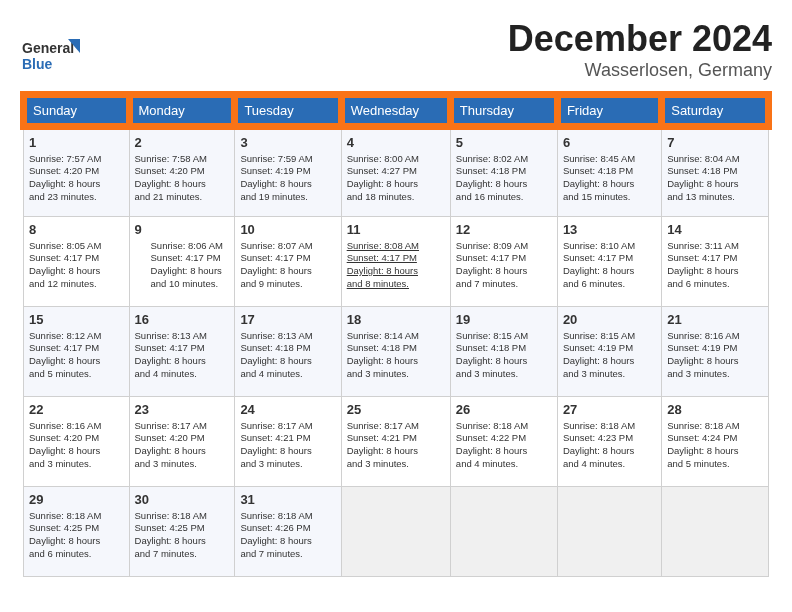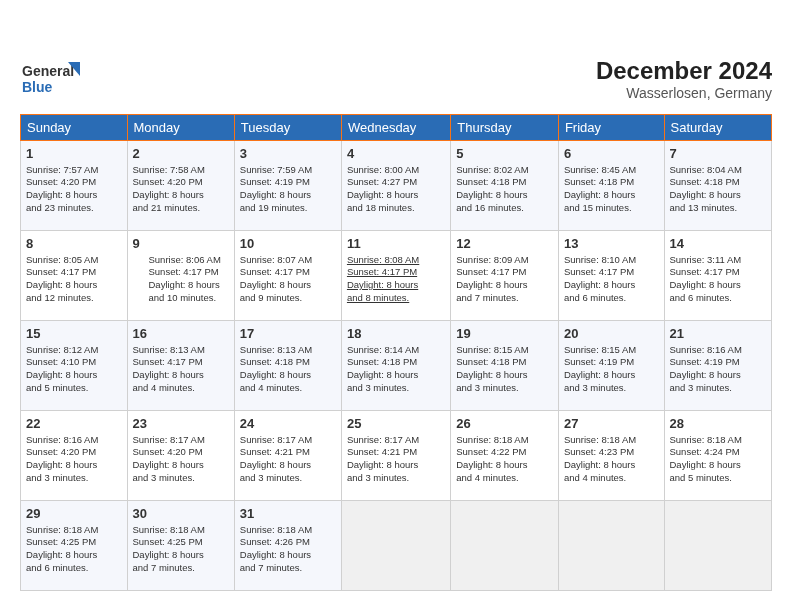--- a/index.html
+++ b/index.html
@@ -12,53 +12,52 @@
     }
     .page {
       width: 792px;
       min-height: 612px;
       background: #fff;
       padding: 18px 20px 10px 20px;
     }
     .header {
       display: flex;
       justify-content: space-between;
-      align-items: center;
+      align-items: flex-end;
       margin-bottom: 10px;
-      margin-top: 36px;
     }
     .logo-wrapper {
       display: flex;
       align-items: center;
     }
     .title-block {
       text-align: right;
     }
     .month-title {
-      font-size: 24px;
+      font-size: 36px;
       font-weight: bold;
       color: #222;
     }
     .subtitle {
-      font-size: 14px;
+      font-size: 18px;
       color: #555;
     }
     .calendar {
       width: 100%;
       border-collapse: collapse;
       font-size: 10.5px;
     }
     .calendar th {
       background: #2a6cb5;
       color: #fff;
       text-align: left;
       padding: 5px 6px;
       font-size: 13px;
       font-weight: normal;
-      border: 1px solid #f97316;
+      border: 7px solid #f97316;
     }
     .calendar td {
       vertical-align: top;
       border: 1px solid #d0d0d0;
       padding: 4px 5px;
       width: 113px;
       height: 90px;
       background: #fff;
       color: #333;
       line-height: 1.35;
@@ -217,21 +216,21 @@
             <div class="day-info" style="white-space: pre-line;">Sunrise: 3:11 AM
 Sunset: 4:17 PM
 Daylight: 8 hours
 and 6 minutes.</div>
           </td>
         </tr>
         <tr>
           <td>
             <span class="day-num">15</span>
             <div class="day-info" style="white-space: pre-line;">Sunrise: 8:12 AM
-Sunset: 4:10 PM
+Sunset: 4:17 PM
 Daylight: 8 hours
 and 5 minutes.</div>
           </td>
           <td>
             <span class="day-num">16</span>
             <div class="day-info" style="white-space: pre-line;">Sunrise: 8:13 AM
 Sunset: 4:17 PM
 Daylight: 8 hours
 and 4 minutes.</div>
           </td>

